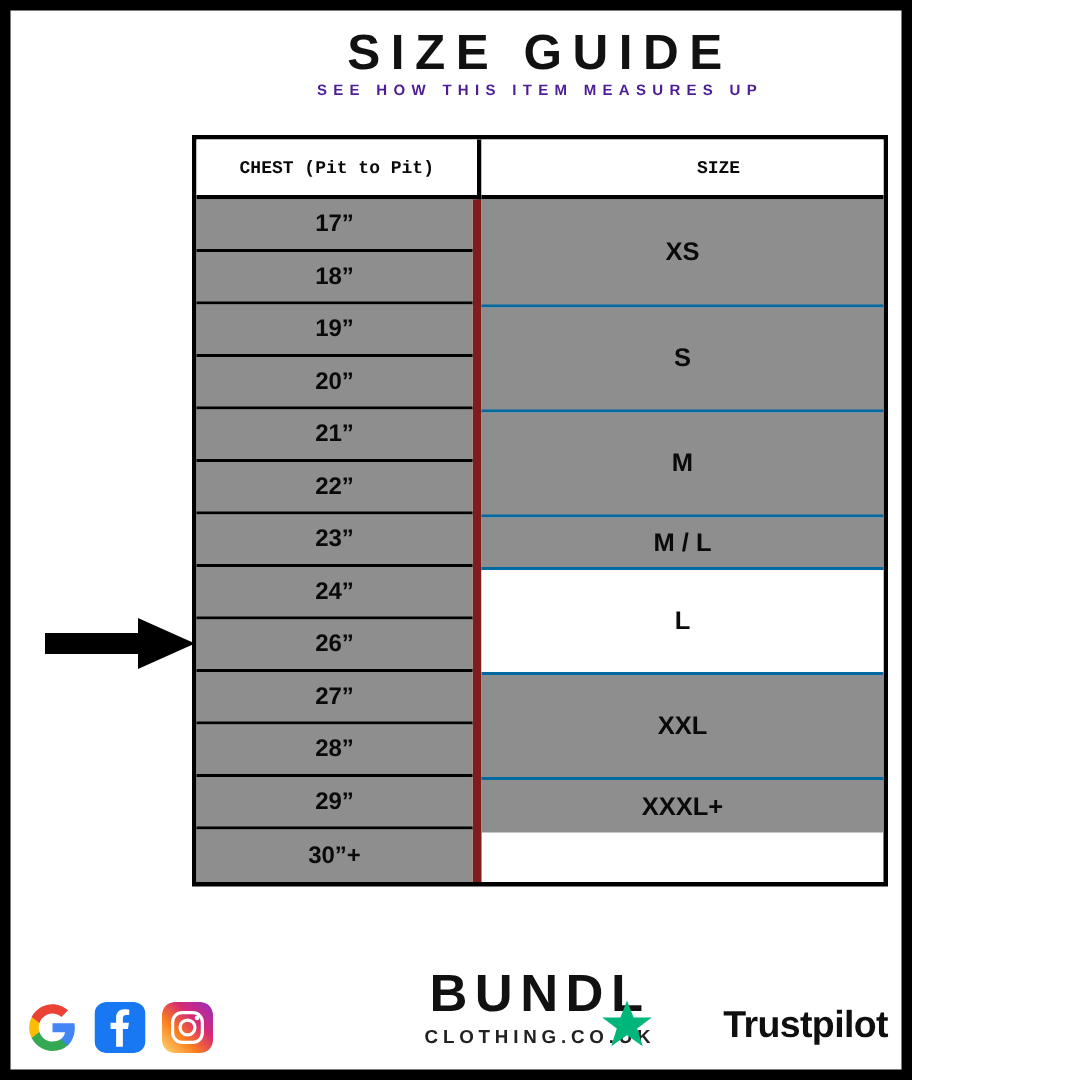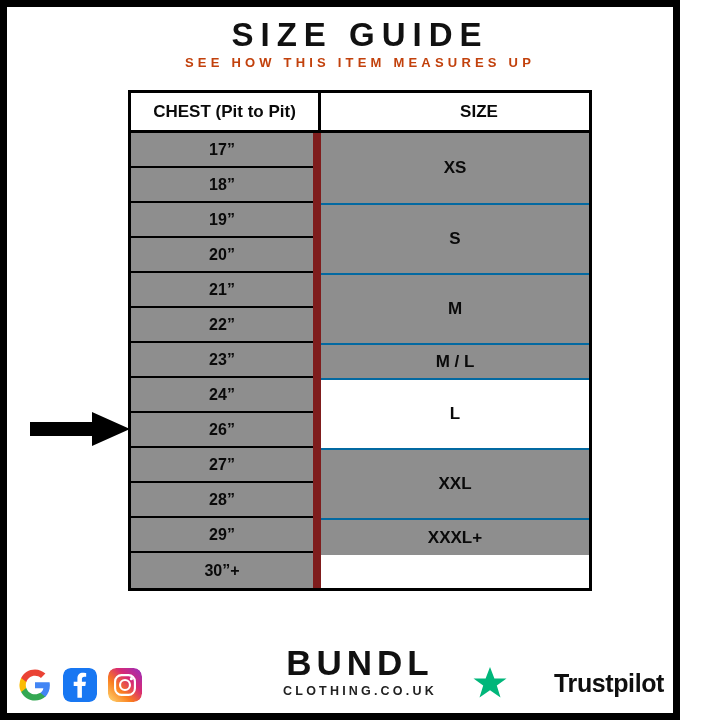--- a/index.html
+++ b/index.html
@@ -4,21 +4,21 @@
 <style>
   * { box-sizing: border-box; }
   html, body {
     margin: 0; padding: 0;
     width: 720px; height: 720px;
     background: #ffffff;
     font-family: "Liberation Sans", sans-serif;
   }
   #page {
     position: relative;
-    width: 680px; height: 720px;
+    width: 608px; height: 720px;
     background: #ffffff;
     overflow: hidden;
   }
   
   .frame-top, .frame-bottom, .frame-left, .frame-right {
     position: absolute;
     background: #000000;
   }
   .frame-top { left: 0; top: 0; width: 720px; height: 7px; }
   .frame-bottom { left: 0; bottom: 0; width: 720px; height: 7px; }
@@ -33,24 +33,24 @@
     font-size: 33px;
     font-weight: bold;
     letter-spacing: 7px;
     color: #111111;
   }
   .subtitle {
     position: absolute;
     left: 0; top: 55px;
     width: 720px;
     text-align: center;
-    font-size: 13px;
+    font-size: 10px;
     font-weight: bold;
     letter-spacing: 4.2px;
-    color: #c2410c;
+    color: #4c1d95;
   }
 
   
   .table {
     position: absolute;
     left: 128px; top: 90px;
     width: 464px;
     border: 3px solid #000000;
     background: #ffffff;
   }
@@ -80,28 +80,29 @@
     color: #0a0a0a;
     display: flex;
     align-items: center;
     justify-content: center;
     padding-left: 48px;
   }
   .header .cell-chest, .header .cell-size {
     height: 40px;
     background: #ffffff;
     border-bottom: 3px solid #000000;
-    font-size: 17px;
+    font-size: 12px;
+    font-family: Liberation Mono, monospace;
   }
   .grey { background: #8e8e8e; }
   .white { background: #ffffff; }
 
   
   .body-wrap { display: flex; width: 100%; }
-  .col-chest { width: 190px; border-right: 8px solid #7f1d1d; }
+  .col-chest { width: 190px; border-right: 6px solid #7f1d1d; }
   .col-size { flex: 1; }
   .chest-cell {
     height: 35px;
     display: flex; align-items: center; justify-content: center;
     font-size: 16px; font-weight: bold; color: #0a0a0a;
     border-bottom: 2px solid #000000;
   }
   .chest-cell:last-child { border-bottom: none; }
   .size-cell {
     display: flex; align-items: center; justify-content: center;

